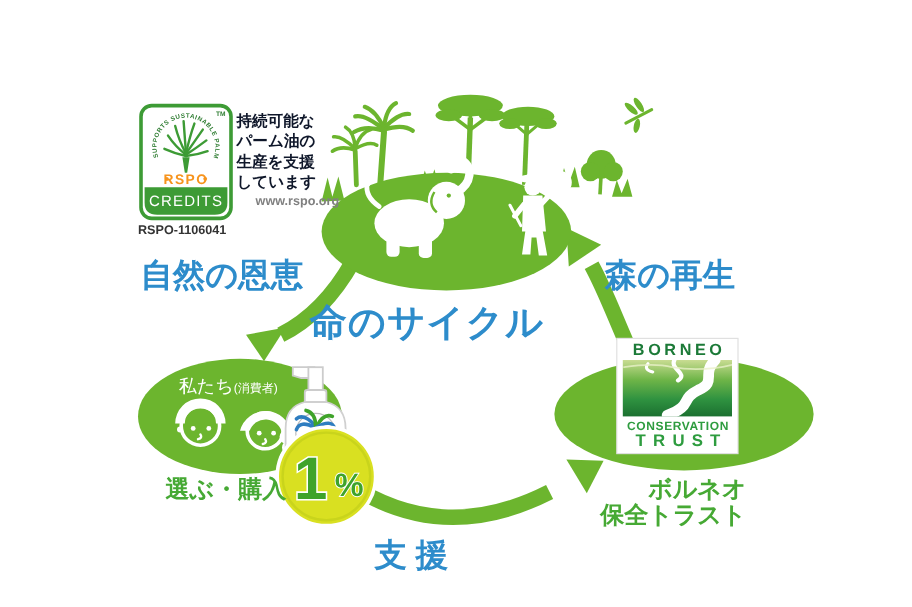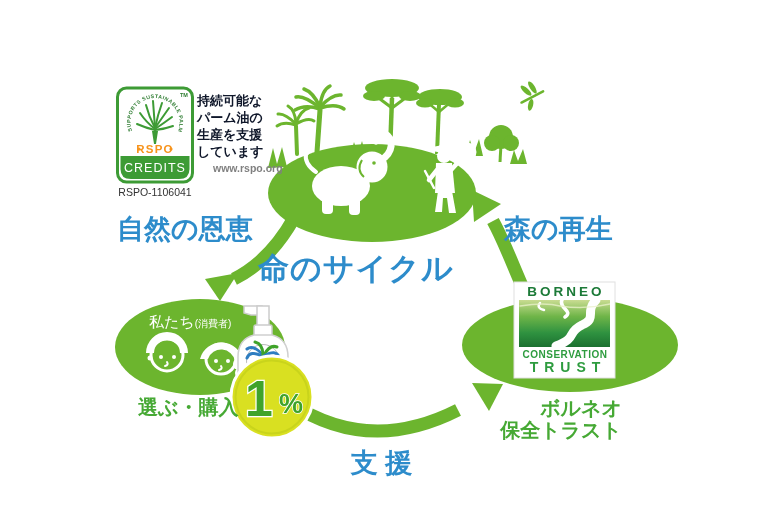--- a/index.html
+++ b/index.html
@@ -6,29 +6,29 @@
   body{font-family:"Liberation Sans","DejaVu Sans",sans-serif;}
   #stage{position:relative;width:760px;height:506px;background:#ffffff;overflow:hidden;}
   #artwork{position:absolute;left:0;top:0;z-index:1;}
   .lbl{position:absolute;z-index:2;white-space:nowrap;}
   .blue{color:#2D8CCB;font-weight:800;}
   .green-txt{color:#46A934;font-weight:700;}
   .title{left:150px;top:9px;width:460px;text-align:center;font-size:27px;line-height:31px;}
   .nature{left:117px;top:211px;font-size:27px;}
   .forest{left:504px;top:211px;font-size:27px;}
   .center-label{left:258px;top:248px;width:250px;text-align:left;font-size:31px;letter-spacing:1px;}
-  .support{left:324px;top:445px;width:115px;text-align:center;font-size:27px;}
+  .support{left:312px;top:445px;width:115px;text-align:left;font-size:27px;}
   .choose{left:138px;top:394px;font-size:20px;}
   .borneo-jp{left:494px;top:397px;width:128px;text-align:right;font-size:20px;line-height:22px;}
   .consumers{left:149px;top:313px;color:#ffffff;font-weight:400;}
   .consumers .big{font-size:15px;}
   .consumers .small{font-size:10px;}
   .rspo-desc{left:197px;top:92px;font-size:13px;line-height:17px;color:#0f172a;font-weight:600;}
   .rspo-url{left:197px;top:162px;font-size:10.5px;color:#808080;font-weight:600;margin-left:16px;}
-  .rspo-id{left:115px;top:186px;width:80px;text-align:center;font-size:10.5px;font-weight:400;color:#333333;}
+  .rspo-id{left:115px;top:186px;width:80px;font-size:10.5px;font-weight:700;color:#333333;}
 </style>
 </head>
 <body>
 
 <div id="stage">
 
   <svg id="artwork" width="760" height="506" viewBox="0 0 760 506">
     <defs>
       <linearGradient id="bctGrad" x1="0" y1="0" x2="0" y2="1">
         <stop offset="0" stop-color="#C9DC92"></stop>

